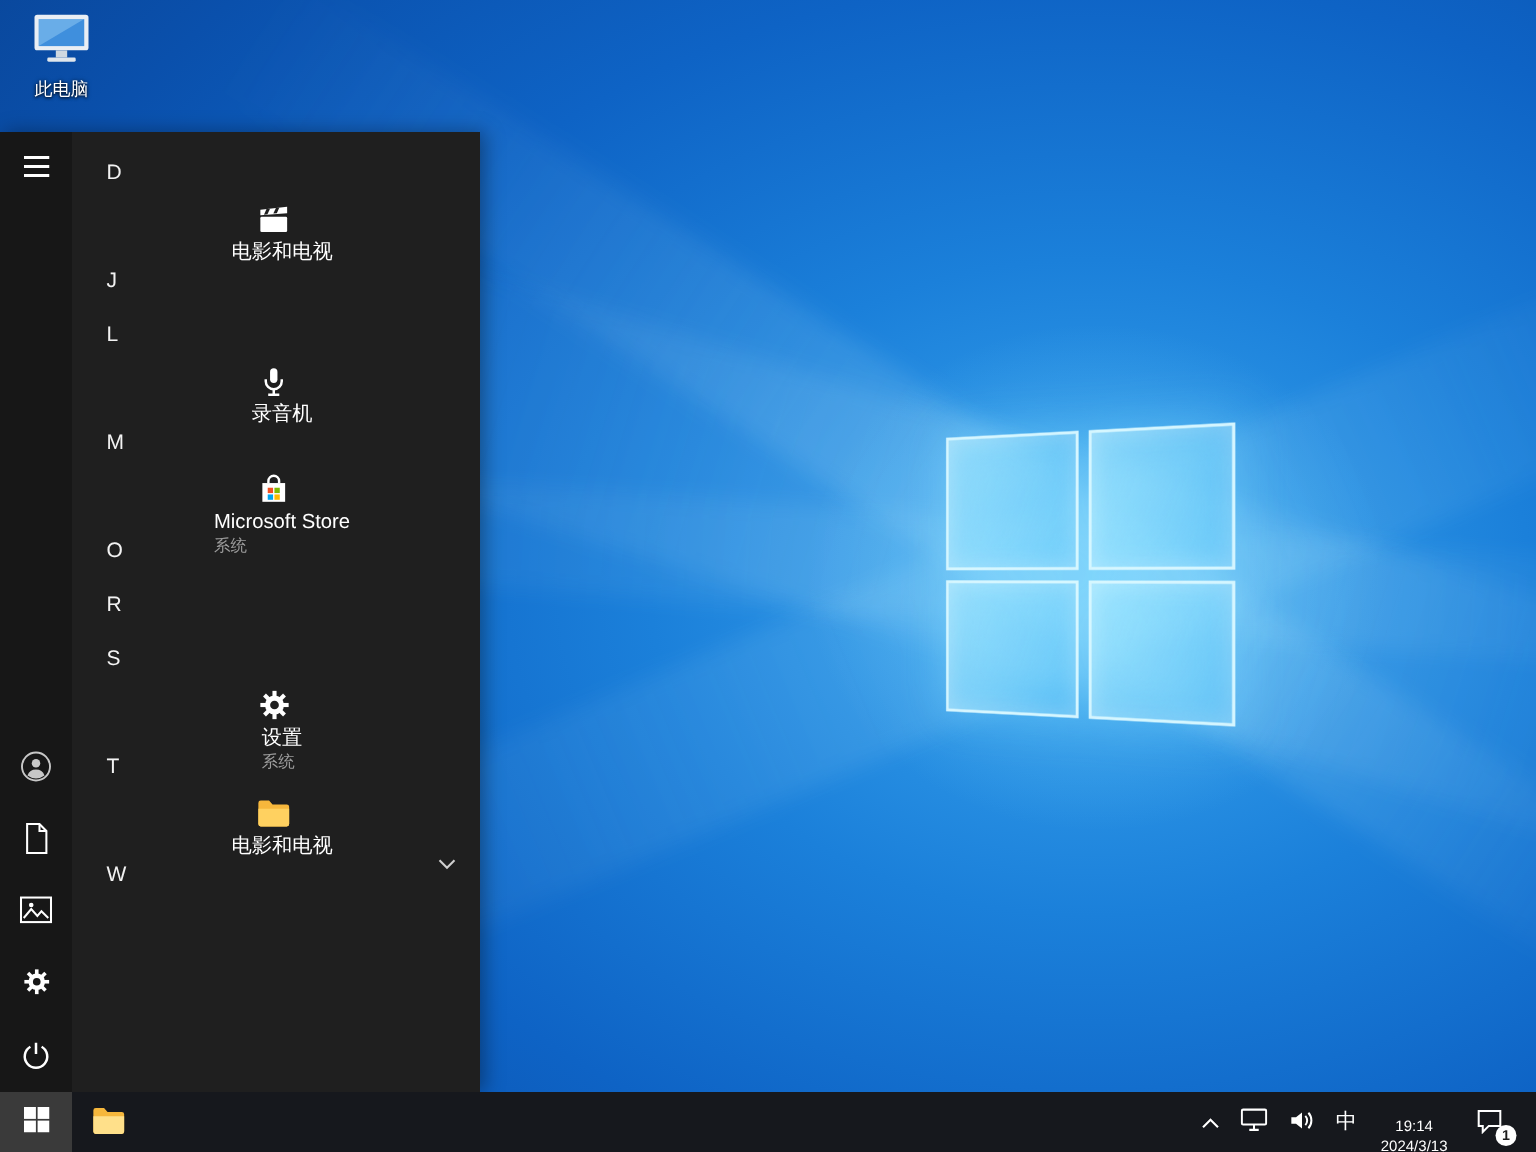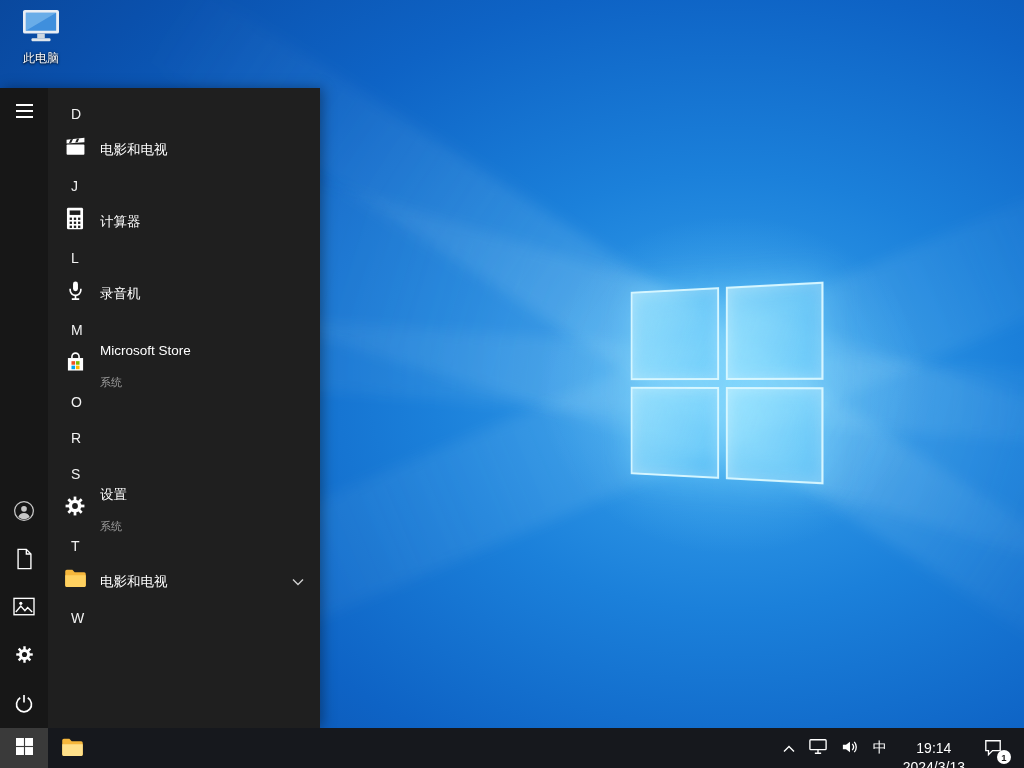--- a/index.html
+++ b/index.html
@@ -36,38 +36,38 @@
     background:#1f1f1f; display:flex; z-index:5; box-shadow:3px 0 12px rgba(0,0,0,.35); }
   .rail { width:48px; flex:0 0 48px; background:#171717; position:relative; }
   .rail-btn { width:48px; height:48px; display:flex; align-items:center; justify-content:center;
     background:none; border:none; cursor:pointer; }
   .rail-top { position:absolute; top:0; left:0; }
   .rail-bottom { position:absolute; bottom:0; left:0; display:flex; flex-direction:column; }
 
   .app-list { flex:1; padding-top:8px; overflow:hidden; }
   .letter-row { height:36px; display:flex; align-items:center; padding-left:23px; cursor:pointer; }
   .letter { font-size:14px; color:#f2f2f2; }
-  .app-row { height:36px; display:flex; padding:0 16px 0 13px; cursor:pointer; }
+  .app-row { height:36px; display:flex; align-items:center; padding:0 16px 0 13px; cursor:pointer;flex-direction:column; }
   .app-icon { width:28px; height:28px; flex:0 0 28px; display:flex; align-items:center; justify-content:center; }
   .app-text { margin-left:11px; display:flex; flex-direction:column; justify-content:center; }
   .app-label { font-size:13.5px; color:#fff; line-height:1.15; white-space:nowrap; }
-  .app-sub { font-size:11px; color:#9d9d9d; line-height:1.2; margin-top:18px; }
+  .app-sub { font-size:11px; color:#9d9d9d; line-height:1.2; margin-top:2px; }
   .row-chevron { margin-left:auto; display:flex; align-items:center; }
 
   
   .taskbar { position:absolute; left:0; bottom:0; width:1024px; height:40px;
     background:#16181d; display:flex; align-items:stretch; z-index:6; }
   .tb-btn { width:48px; display:flex; align-items:center; justify-content:center;
     background:none; border:none; cursor:pointer; }
   .start-btn { background:#3a3a3a; }
   .tray { margin-left:auto; display:flex; align-items:stretch; padding-right:12px; }
   .tray-item { display:flex; align-items:center; justify-content:center; padding:0 7px;
     color:#fff; cursor:pointer; border:none; background:none; }
   .ime { font-size:14px; }
-  .clock { flex-direction:column; font-size:14px; line-height:1.35; text-align:center; padding:0 9px;margin-top:20px; }
+  .clock { flex-direction:column; font-size:10px; line-height:1.35; text-align:center; padding:0 9px;margin-top:20px; }
   .action-center { position:relative; padding:0 10px; }
   .badge { position:absolute; right:1px; bottom:4px; width:14px; height:14px; border-radius:50%;
     background:#fff; color:#1c1c1c; font-size:9.5px; font-weight:bold;
     display:flex; align-items:center; justify-content:center; }
 </style>
 </head>
 <body>
 
 <div class="screen">
 
@@ -181,42 +181,20 @@
           </svg>
         </span>
         <span class="app-text">
             <span class="app-label">电影和电视</span>
           </span>
       </div>
 
       <div class="letter-row">
         <span class="letter">J</span>
       </div>
-      <div class="app-row">
-        <span class="app-icon">
-          <svg width="22" height="25" viewBox="0 0 24 28">
-            <rect x="3" y="2" width="18" height="24" rx="1.5" fill="#fff"></rect>
-            <rect x="6" y="5" width="12" height="5" fill="#1f1f1f"></rect>
-            <g fill="#1f1f1f">
-              <rect x="6" y="13" width="2.6" height="2.6"></rect>
-                <rect x="10.7" y="13" width="2.6" height="2.6"></rect>
-                <rect x="15.4" y="13" width="2.6" height="2.6"></rect>
-              <rect x="6" y="17.5" width="2.6" height="2.6"></rect>
-                <rect x="10.7" y="17.5" width="2.6" height="2.6"></rect>
-                <rect x="15.4" y="17.5" width="2.6" height="2.6"></rect>
-              <rect x="6" y="22" width="2.6" height="2.6"></rect>
-                <rect x="10.7" y="22" width="2.6" height="2.6"></rect>
-                <rect x="15.4" y="22" width="2.6" height="2.6"></rect>
-            </g>
-          </svg>
-        </span>
-        <span class="app-text">
-            <span class="app-label">计算器</span>
-          </span>
-      </div>
 
       <div class="letter-row">
         <span class="letter">L</span>
       </div>
       <div class="app-row">
         <span class="app-icon">
           <svg width="23" height="25" viewBox="0 0 28 28">
             <rect x="11" y="3" width="6" height="12" rx="3" fill="#fff"></rect>
             <path d="M7.5 12v1.5a6.5 6.5 0 0 0 13 0V12" fill="none" stroke="#fff" stroke-width="2"></path>
             <path d="M14 20v4M9.5 24.5h9" stroke="#fff" stroke-width="2" fill="none"></path>

